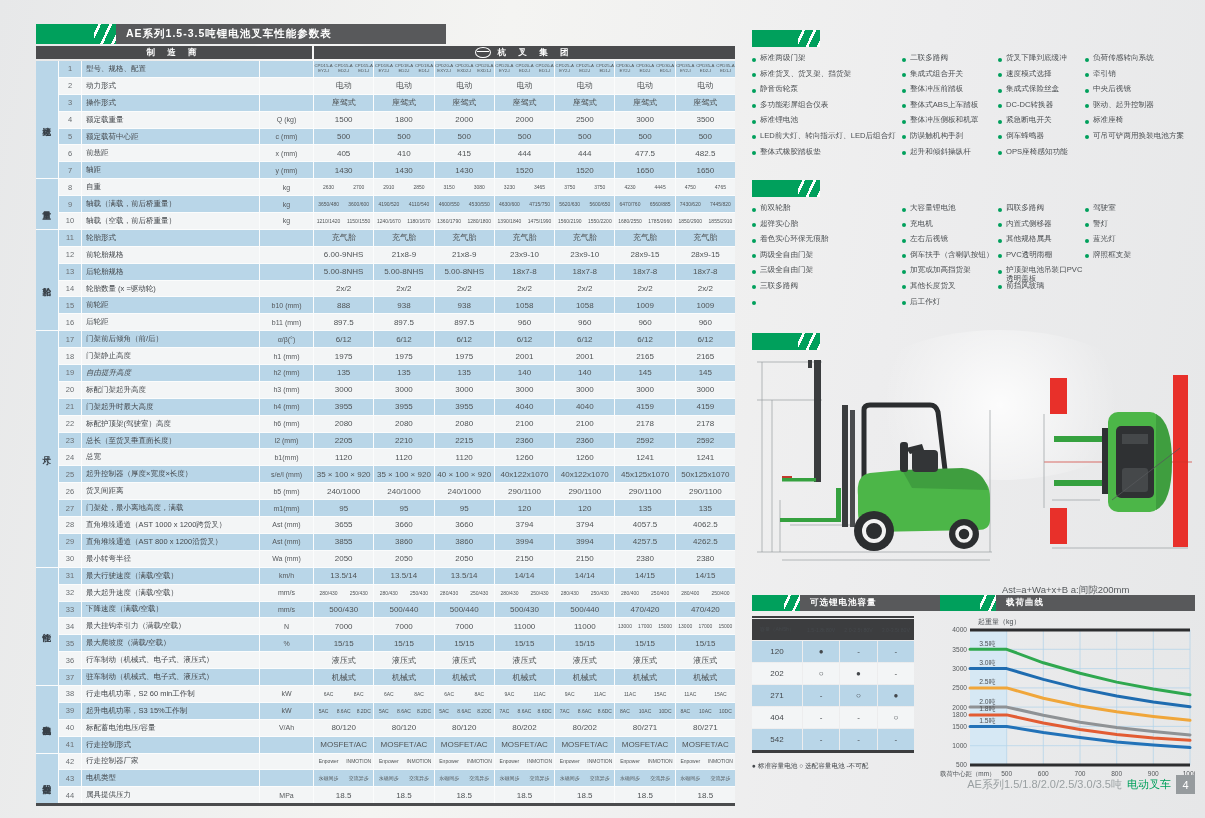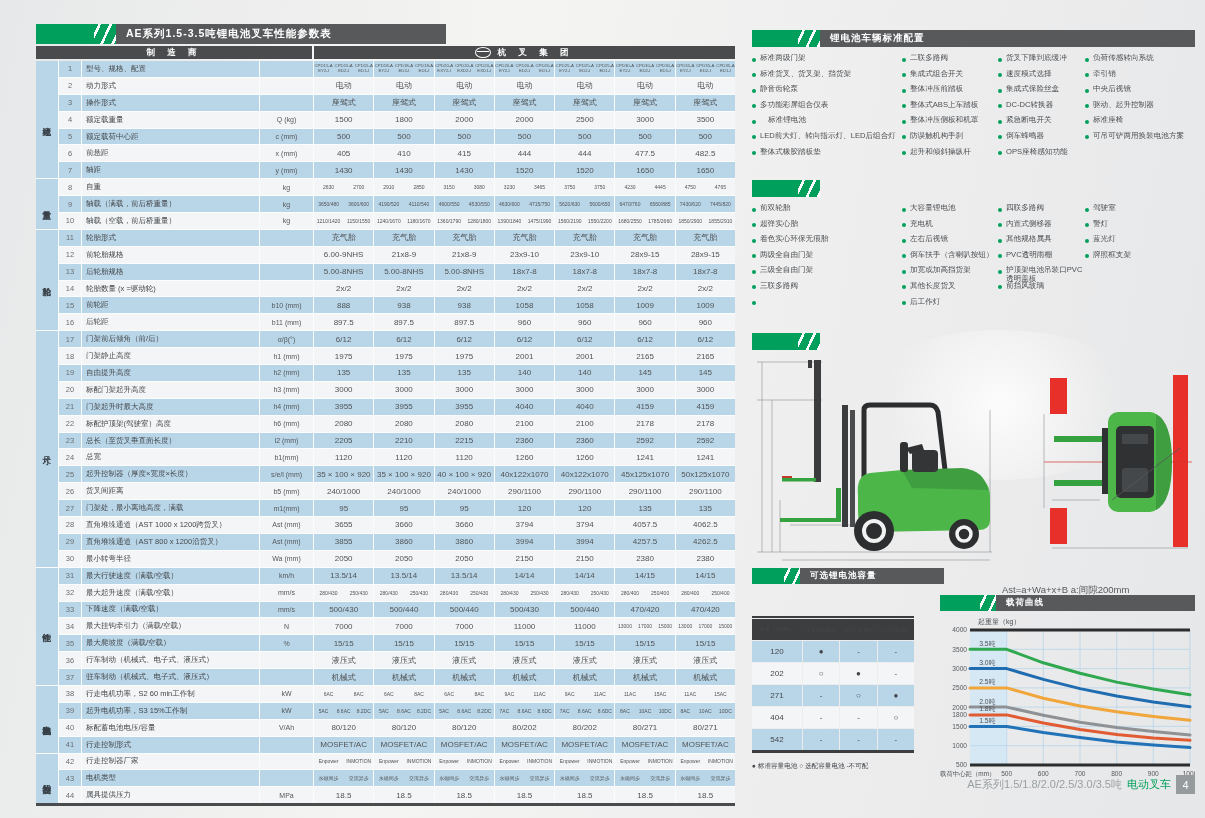--- a/index.html
+++ b/index.html
@@ -356,21 +356,21 @@
     <div class="lcell c-light" style="grid-area: 18 / 3;">门架静止高度</div>
     <div class="ucell c-light" style="grid-area: 18 / 4;">h1 (mm)</div>
     <div class="vcell c-light" style="grid-area: 18 / 5;">1975</div>
     <div class="vcell c-light" style="grid-area: 18 / 6;">1975</div>
     <div class="vcell c-light" style="grid-area: 18 / 7;">1975</div>
     <div class="vcell c-light" style="grid-area: 18 / 8;">2001</div>
     <div class="vcell c-light" style="grid-area: 18 / 9;">2001</div>
     <div class="vcell c-light" style="grid-area: 18 / 10;">2165</div>
     <div class="vcell c-light" style="grid-area: 18 / 11;">2165</div>
     <div class="ncell c-blue" style="grid-area: 19 / 2;">19</div>
-    <div class="lcell c-blue" style="grid-area: 19 / 3;">自由提升高度</div>
+    <div class="lcell c-blue" style="grid-area: 19 / 3; font-style: italic;">自由提升高度</div>
     <div class="ucell c-blue" style="grid-area: 19 / 4;">h2 (mm)</div>
     <div class="vcell c-blue" style="grid-area: 19 / 5;">135</div>
     <div class="vcell c-blue" style="grid-area: 19 / 6;">135</div>
     <div class="vcell c-blue" style="grid-area: 19 / 7;">135</div>
     <div class="vcell c-blue" style="grid-area: 19 / 8;">140</div>
     <div class="vcell c-blue" style="grid-area: 19 / 9;">140</div>
     <div class="vcell c-blue" style="grid-area: 19 / 10;">145</div>
     <div class="vcell c-blue" style="grid-area: 19 / 11;">145</div>
     <div class="ncell c-light" style="grid-area: 20 / 2;">20</div>
     <div class="lcell c-light" style="grid-area: 20 / 3;">标配门架起升高度</div>
@@ -740,21 +740,20 @@
     <div class="vcell c-light" style="grid-area: 44 / 7;">18.5</div>
     <div class="vcell c-light" style="grid-area: 44 / 8;">18.5</div>
     <div class="vcell c-light" style="grid-area: 44 / 9;">18.5</div>
     <div class="vcell c-light" style="grid-area: 44 / 10;">18.5</div>
     <div class="vcell c-light" style="grid-area: 44 / 11;">18.5</div>
   </div>
 
 <div class="hbar" style="left:752px;top:30px;width:443px;">
   <div class="seg-green"></div>
   <div class="seg-slash"></div>
-  <div class="seg-gray">锂电池车辆标准配置</div>
 </div>
 <div class="feat" style="top:54px;">
     <div class="fcol">
       <div class="fitem">
         <div class="dot"></div>
         <div style="display: inline;">标准两级门架</div>
       </div>
       <div class="fitem">
         <div class="dot"></div>
         <div style="display: inline;">标准货叉、货叉架、挡货架</div>
@@ -762,21 +761,21 @@
       <div class="fitem">
         <div class="dot"></div>
         <div style="display: inline;">静音齿轮泵</div>
       </div>
       <div class="fitem">
         <div class="dot"></div>
         <div style="display: inline;">多功能彩屏组合仪表</div>
       </div>
       <div class="fitem">
         <div class="dot"></div>
-        <div style="display: inline; margin-left: 8px;">标准锂电池</div>
+        <div style="display: inline;">标准锂电池</div>
       </div>
       <div class="fitem">
         <div class="dot"></div>
         <div style="display: inline;">LED前大灯、转向指示灯、LED后组合灯</div>
       </div>
       <div class="fitem">
         <div class="dot"></div>
         <div style="display: inline;">整体式橡胶踏板垫</div>
       </div>
     </div>
@@ -1038,21 +1037,21 @@
     <line x1="360" y1="150" x2="428" y2="98" stroke="#55585b" stroke-width="0.8"></line>
     <g stroke="#9a9da0" stroke-width="0.7">
       <line x1="300" y1="198" x2="436" y2="198"></line>
         <line x1="300" y1="150" x2="348" y2="150"></line>
       <line x1="292" y1="64" x2="292" y2="158"></line>
     </g>
   </g>
 </svg>
 <div id="diagram-caption">Ast=a+Wa+x+B  a:间隙200mm</div>
 
-<div class="hbar" style="left:752px;top:568px;width:192px;height:16px;">
+<div class="hbar" style="left:752px;top:595px;width:192px;height:16px;">
   <div class="seg-green" style="width:32px;"></div>
   <div class="seg-slash" style="width:16px;"></div>
   <div class="seg-gray" style="font-size:8.5px;">可选锂电池容量</div>
 </div>
 <div id="bat-table">
     <div class="brow bhead">
       <div class="bc bc0">容量（Ah/5h）</div>
       <div class="bc bcx">1.5-1.8t 80V</div>
       <div class="bc bcx">2.0-2.5t 80V</div>
       <div class="bc bcx">3.0-3.5t 80V</div>

